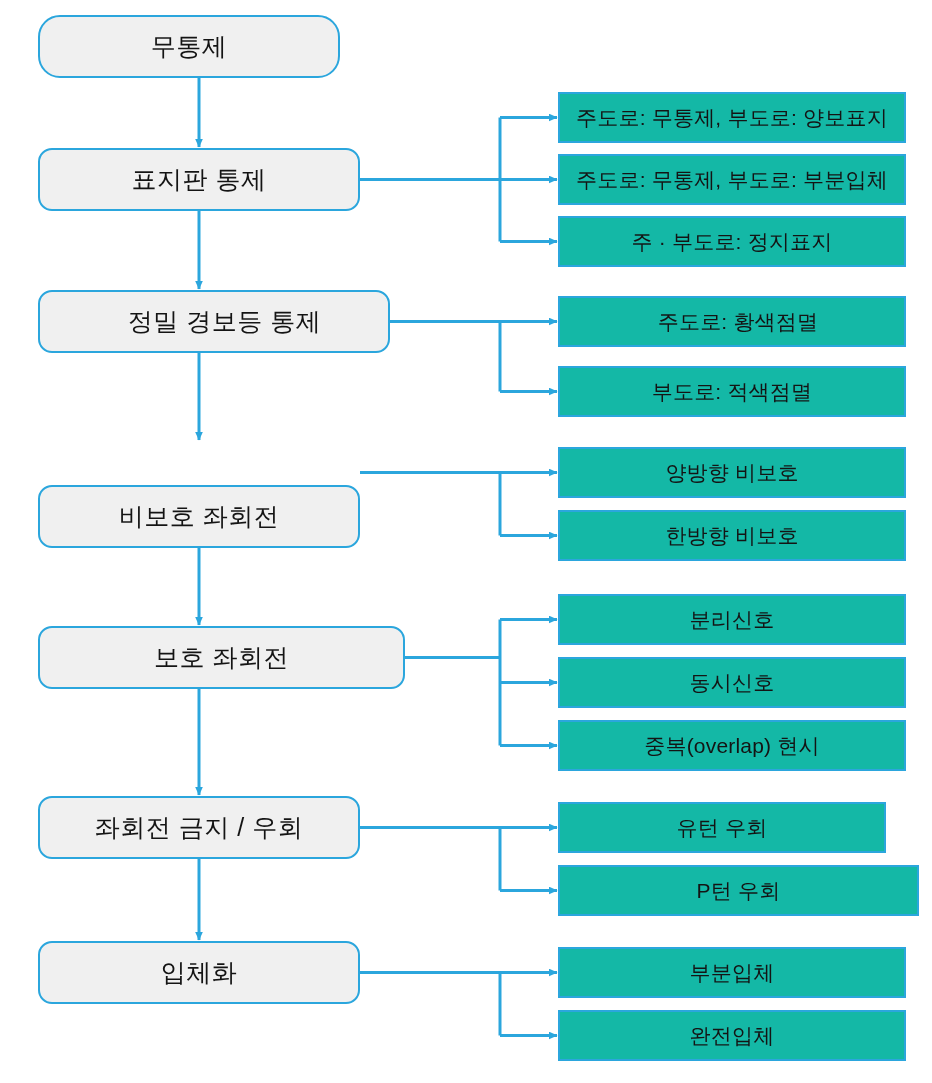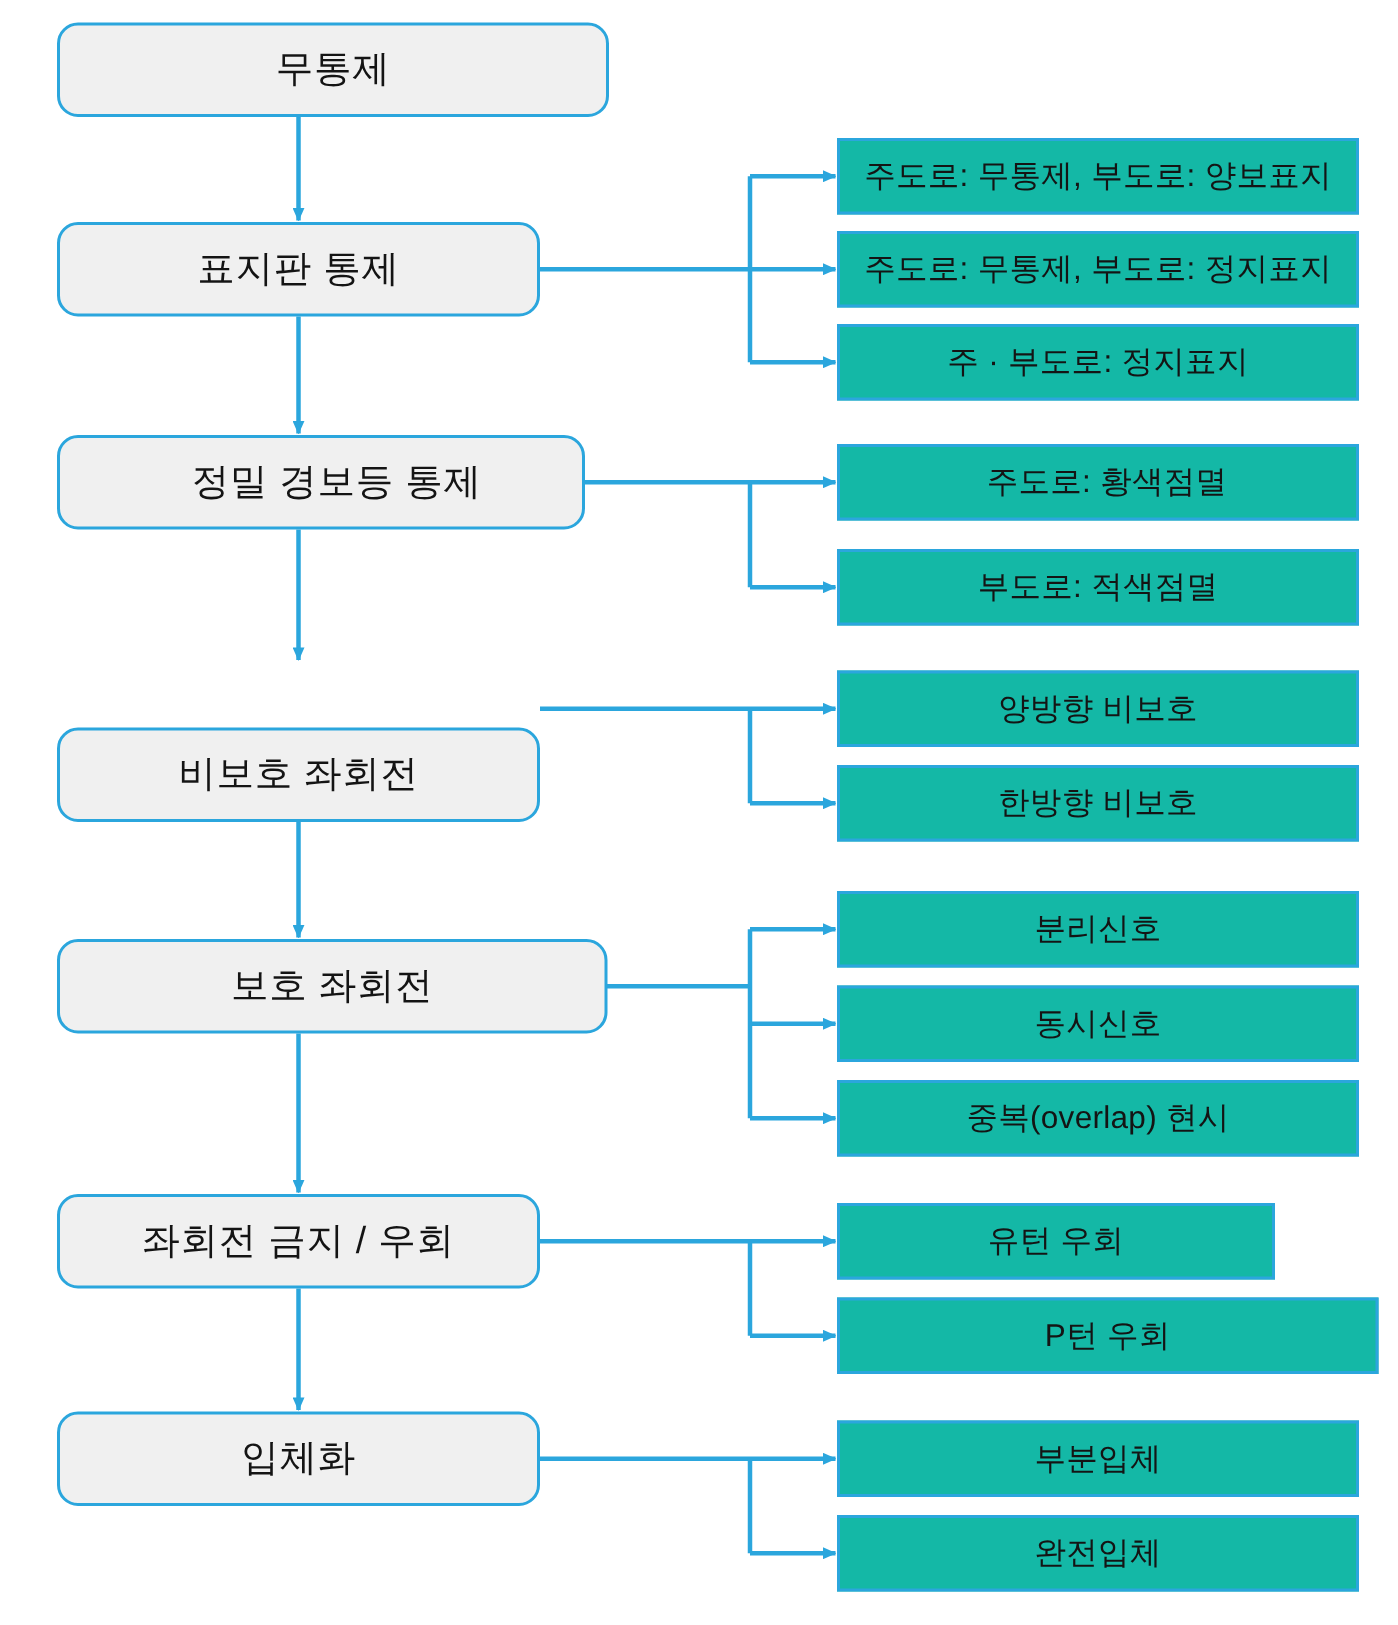--- a/index.html
+++ b/index.html
@@ -99,32 +99,32 @@
         <path d="M500,827.5 L500,890.5"></path>
         <path d="M500,827.5 L557,827.5" marker-end="url(#arrowhead)"></path>
         <path d="M500,890.5 L557,890.5" marker-end="url(#arrowhead)"></path>
         <path d="M360,972.5 L500,972.5"></path>
         <path d="M500,972.5 L500,1035.5"></path>
         <path d="M500,972.5 L557,972.5" marker-end="url(#arrowhead)"></path>
         <path d="M500,1035.5 L557,1035.5" marker-end="url(#arrowhead)"></path>
       </g>
   </svg>
 
-  <div class="stage-node" style="left: 38px; top: 15px; width: 368px; height: 63px;">
+  <div class="stage-node" style="left: 38px; top: 15px; width: 302px; height: 63px; border-radius: 22px;">
     <span>무통제</span>
   </div>
 
   <div class="stage-node" style="left: 38px; top: 148px; width: 322px; height: 63px;">
     <span>표지판 통제</span>
   </div>
   <div class="leaf-node" style="left: 558px; top: 92px; width: 348px; height: 51px;">
     <span>주도로: 무통제, 부도로: 양보표지</span>
   </div>
   <div class="leaf-node" style="left: 558px; top: 154px; width: 348px; height: 51px;">
-    <span>주도로: 무통제, 부도로: 정지표지</span>
+    <span>주도로: 무통제, 부도로: 부분입체</span>
   </div>
   <div class="leaf-node" style="left: 558px; top: 216px; width: 348px; height: 51px;">
     <span>주 · 부도로: 정지표지</span>
   </div>
 
   <div class="stage-node" style="left: 38px; top: 290px; width: 352px; height: 63px; padding-left: 21px;">
     <span>정밀 경보등 통제</span>
   </div>
   <div class="leaf-node" style="left: 558px; top: 296px; width: 348px; height: 51px; padding-left: 12px;">
     <span>주도로: 황색점멸</span>
@@ -152,21 +152,21 @@
   <div class="leaf-node" style="left: 558px; top: 657px; width: 348px; height: 51px;">
     <span>동시신호</span>
   </div>
   <div class="leaf-node" style="left: 558px; top: 720px; width: 348px; height: 51px;">
     <span>중복(overlap) 현시</span>
   </div>
 
   <div class="stage-node" style="left: 38px; top: 796px; width: 322px; height: 63px;">
     <span>좌회전 금지 / 우회</span>
   </div>
-  <div class="leaf-node" style="left: 558px; top: 802px; width: 292px; height: 51px;">
+  <div class="leaf-node" style="left: 558px; top: 802px; width: 328px; height: 51px;">
     <span>유턴 우회</span>
   </div>
   <div class="leaf-node" style="left: 558px; top: 865px; width: 361px; height: 51px;">
     <span>P턴 우회</span>
   </div>
 
   <div class="stage-node" style="left: 38px; top: 941px; width: 322px; height: 63px;">
     <span>입체화</span>
   </div>
   <div class="leaf-node" style="left: 558px; top: 947px; width: 348px; height: 51px;">

